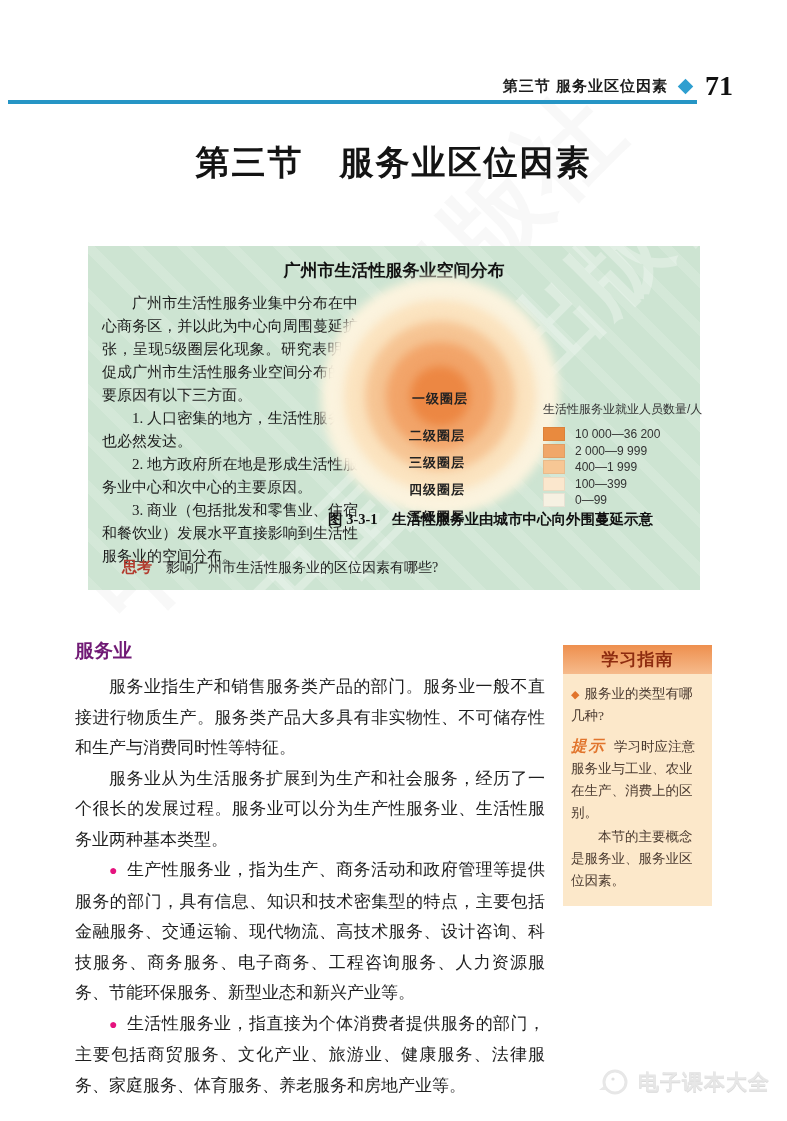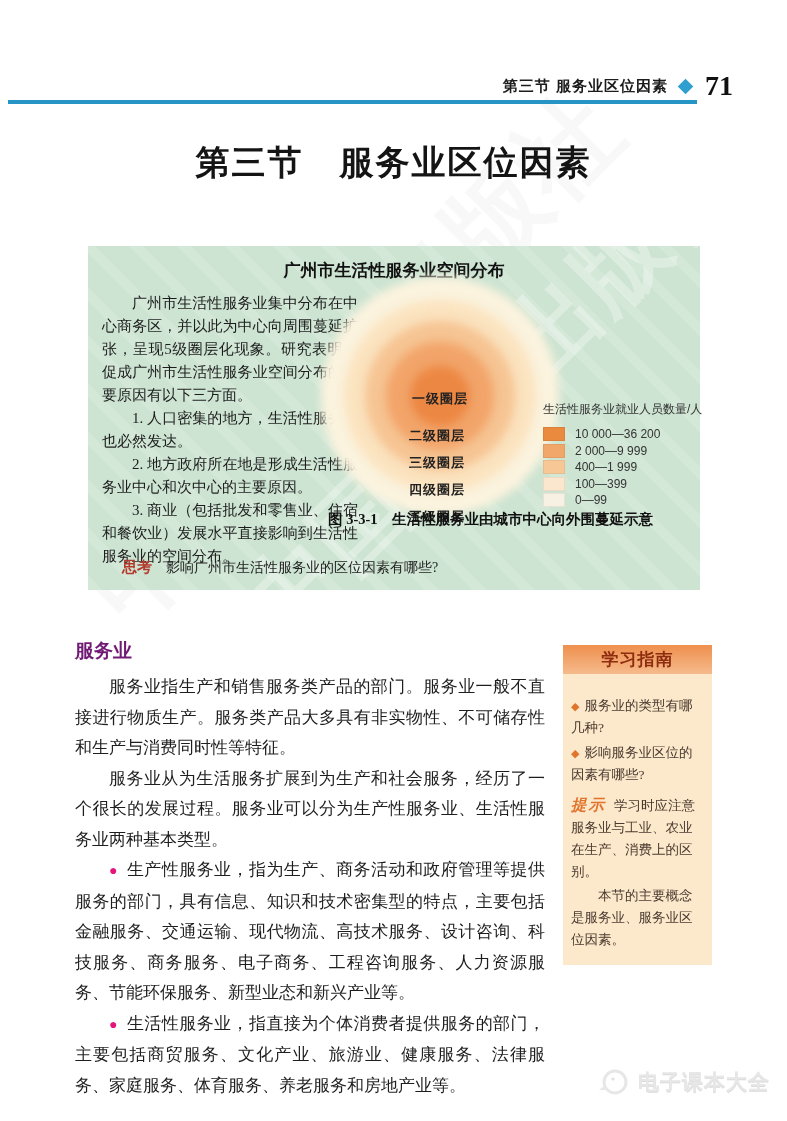--- a/index.html
+++ b/index.html
@@ -73,21 +73,21 @@
   .article h2 { font-size:19px; color:#701a75; margin:0 0 8px 0; font-weight:bold; }
   .article p { margin:0; font-family:"Liberation Serif",serif; font-size:17px;
           line-height:30.5px; color:#1e1e1e; text-align:justify; text-indent:2em; }
   .bullet { color:#e5137e; font-size:14px; margin-right:9px; }
 
   
   .guide { position:absolute; left:563px; top:645px; width:149px; }
   .guide-header { background:linear-gradient(180deg,#ee8f4e,#f6bb8c); color:#8e2c10;
           font-weight:bold; font-size:17px; text-align:center; padding:3px 0;
           letter-spacing:1px; }
-  .guide-body { background:#fce8ca; padding:21px 8px 14px 8px; }
+  .guide-body { background:#fce8ca; padding:9px 8px 14px 8px; }
   .guide-q { font-size:13.5px; line-height:22px; color:#4a3a30; margin:0 0 3px 0;
           font-family:"Liberation Serif",serif; }
   .q-diamond { color:#e1742c; margin-right:5px; font-size:11px; }
   .guide-tip { font-size:13.5px; line-height:22px; color:#4a3a30; margin:8px 0 0 0;
           font-family:"Liberation Serif",serif; }
   .tip-label { color:#e1742c; font-weight:bold; font-style:italic; font-size:15.5px;
           margin-right:8px; letter-spacing:2px; }
   .guide-note { font-size:13.5px; line-height:22px; color:#4a3a30; margin:2px 0 0 0;
           text-indent:2em; font-family:"Liberation Serif",serif; }
 
@@ -176,21 +176,20 @@
     <p>服务业指生产和销售服务类产品的部门。服务业一般不直接进行物质生产。服务类产品大多具有非实物性、不可储存性和生产与消费同时性等特征。</p>
     <p>服务业从为生活服务扩展到为生产和社会服务，经历了一个很长的发展过程。服务业可以分为生产性服务业、生活性服务业两种基本类型。</p>
     <p><span class="bullet">●</span><span>生产性服务业，指为生产、商务活动和政府管理等提供服务的部门，具有信息、知识和技术密集型的特点，主要包括金融服务、交通运输、现代物流、高技术服务、设计咨询、科技服务、商务服务、电子商务、工程咨询服务、人力资源服务、节能环保服务、新型业态和新兴产业等。</span></p>
     <p><span class="bullet">●</span><span>生活性服务业，指直接为个体消费者提供服务的部门，主要包括商贸服务、文化产业、旅游业、健康服务、法律服务、家庭服务、体育服务、养老服务和房地产业等。</span></p>
   </div>
 
   <div class="guide">
     <div class="guide-header">学习指南</div>
     <div class="guide-body">
       <p class="guide-q"><span class="q-diamond">◆</span><span>服务业的类型有哪几种?</span></p>
-      <p class="guide-q"><span class="q-diamond">◆</span><span>影响服务业区位的因素有哪些?</span></p>
       <p class="guide-tip"><span class="tip-label">提示</span><span>学习时应注意服务业与工业、农业在生产、消费上的区别。</span></p>
       <p class="guide-note">本节的主要概念是服务业、服务业区位因素。</p>
     </div>
   </div>
 
   <div class="brand">
     <svg class="brand-logo" width="32" height="32" viewBox="0 0 32 32">
       <circle cx="17" cy="16" r="11" fill="none" stroke="#e7e7e7" stroke-width="3"></circle>
       <path d="M6 20 L1 24 L8 24 Z" fill="#e9e9e9"></path>
       <circle cx="15" cy="13" r="1.6" fill="#e0e0e0"></circle>

